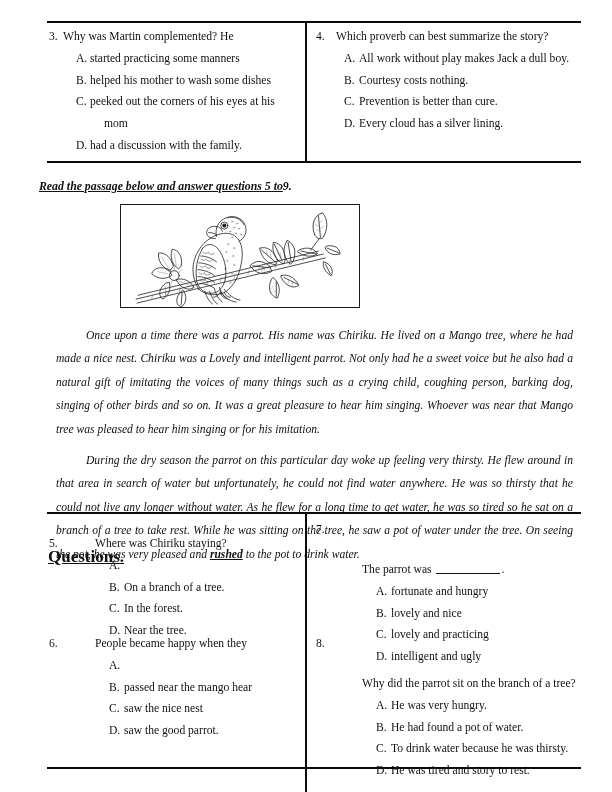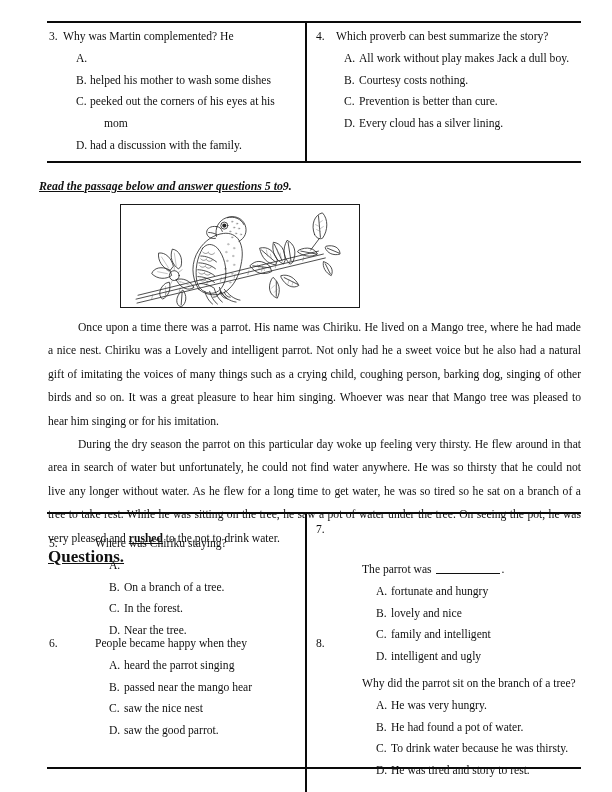--- a/index.html
+++ b/index.html
@@ -142,22 +142,23 @@
   #passage-body {
     position: absolute;
     left: 48px;
     top: 316px;
     width: 533px;
     font-size: 11.6px;
     line-height: 2.02;
     text-align: justify;
   }
   #passage-body p {
-    margin: 0;
+    margin: 8px;
     text-indent: 30px;
+    font-style: italic;
   }
   #passage-body .hl {
     font-weight: bold;
     text-decoration: underline;
   }
 
   
   #questions-label {
     position: absolute;
     left: 48px;
@@ -189,20 +190,21 @@
   <div class="vrule" id="vrule-bottom"></div>
   <div class="vrule" id="vrule-tail"></div>
 
   <div class="qblock" id="q3">
     <div class="qline">
       <span class="qnum">3.</span>
       <span class="qtext">Why was Martin complemented? He</span>
     </div>
     <div class="opt">
       <span class="opt-letter">A.</span>
+      <span class="opt-text">started practicing some manners</span>
     </div>
     <div class="opt">
       <span class="opt-letter">B.</span>
       <span class="opt-text">helped his mother to wash some dishes</span>
     </div>
     <div class="opt">
       <span class="opt-letter">C.</span>
       <span class="opt-text">peeked out the corners of his eyes at his</span>
     </div>
     <div class="cont">mom</div>
@@ -439,21 +441,20 @@
     </div>
   </div>
 
   <div class="qblock" id="q6">
     <div class="qline">
       <span class="qnum">6.</span>
       <span class="qtext"> People became happy when they</span>
     </div>
     <div class="opt">
       <span class="opt-letter">A.</span>
-      <span class="opt-text">heard the parrot singing</span>
     </div>
     <div class="opt">
       <span class="opt-letter">B.</span>
       <span class="opt-text">passed near the mango hear</span>
     </div>
     <div class="opt">
       <span class="opt-letter">C.</span>
       <span class="opt-text">saw the nice nest</span>
     </div>
     <div class="opt">
@@ -470,21 +471,21 @@
     <div class="opt">
       <span class="opt-letter">A.</span>
       <span class="opt-text">fortunate and hungry</span>
     </div>
     <div class="opt">
       <span class="opt-letter">B.</span>
       <span class="opt-text">lovely and nice</span>
     </div>
     <div class="opt">
       <span class="opt-letter">C.</span>
-      <span class="opt-text">family and intelligent</span>
+      <span class="opt-text">lovely and practicing</span>
     </div>
     <div class="opt">
       <span class="opt-letter">D.</span>
       <span class="opt-text">intelligent and ugly</span>
     </div>
   </div>
 
   <div class="qblock" id="q8">
     <div class="qline">
       <span class="qnum">8.</span>

